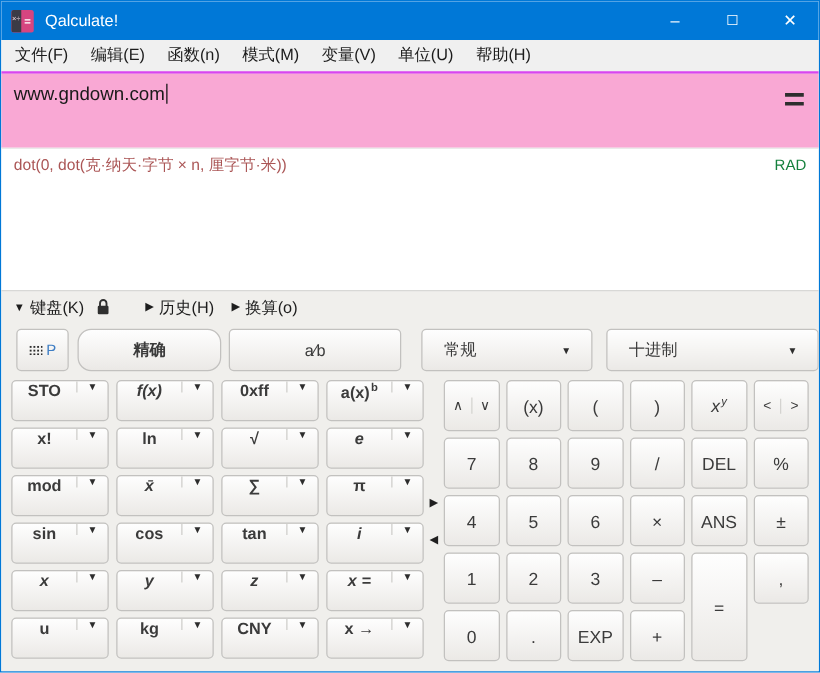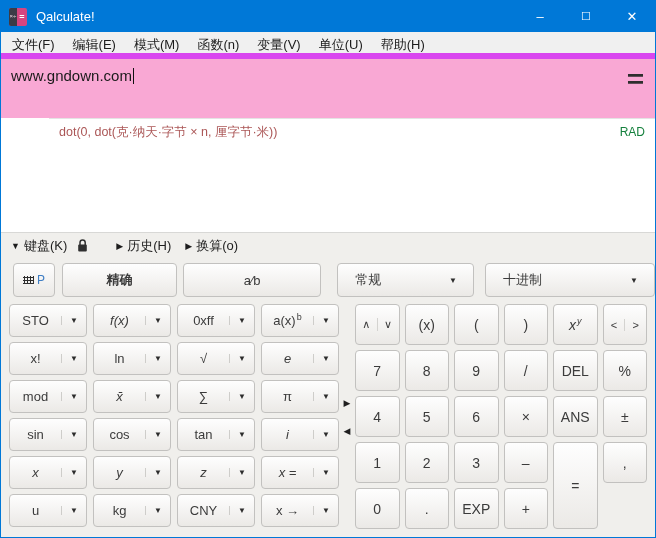--- a/index.html
+++ b/index.html
@@ -19,32 +19,32 @@
                        display:flex; flex-direction:column; align-items:center; justify-content:center; }
   .app-icon .ic-right { flex:1; color:#fff; font-size:9px; font-weight:bold; display:flex;
                         align-items:center; justify-content:center; }
   .title { color:#fff; font-size:13px; margin-left:9px; flex:1; }
   .win-controls { display:flex; height:31px; }
   .win-btn { width:46px; height:31px; color:#fff; display:flex; align-items:center; justify-content:center;
              font-size:13px; cursor:default; }
   .win-btn.max { font-size:11px; }
   .win-btn.close { font-size:13px; }
   
-  .menubar { height:27px; background:#f0f0f0; display:flex; align-items:flex-start; padding-left:2px;
-             flex:0 0 auto; border-bottom:6px solid #d946ef; }
+  .menubar { height:27px; background:#f0f0f0; display:flex; align-items:flex-end; padding-left:2px;
+             flex:0 0 auto; border-bottom:2px solid #d946ef; }
   .menu-item { font-size:13px; color:#1b1b1b; padding:4px 9px; cursor:default; }
   
   .input-area { height:59px; background:#f9a8d4; position:relative; padding:8px 10px; flex:0 0 auto; }
   .expr { font-size:15px; color:#1a1a1a; }
   .caret { display:inline-block; width:1px; height:16px; background:#111; vertical-align:-3px; margin-left:1px; }
   .equals-btn { position:absolute; top:2px; right:12px; font-size:26px; font-weight:900; color:#2e2e2e;
                 transform:scaleX(1.15); cursor:default; line-height:1.4; }
   
   .parse-line { height:27px; border-top:1px solid #e4e4e4; background:#fff; display:flex;
-                align-items:center; justify-content:space-between; padding:0 10px; flex:0 0 auto;margin-left:48px; }
+                align-items:center; justify-content:space-between; padding:0 10px; flex:0 0 auto; }
   .parse { font-size:12.5px; color:#ab5656; }
   .angle { font-size:12px; color:#15803d; }
   
   .history-area { flex:1 1 auto; background:#fff; }
   
   .keypad-section { flex:0 0 auto; background:#f0efec; border-top:1px solid #d8d8d6; }
   .section-header { height:25px; display:flex; align-items:center; padding-left:10px; font-size:13px; color:#1d1d1d; }
   .sec { display:flex; align-items:center; cursor:default; }
   .sec .tri { font-size:9px; margin-right:4px; color:#1d1d1d; }
   .lock { margin-left:10px; margin-right:14px; display:flex; align-items:center; }
@@ -52,31 +52,31 @@
   
   .modebar { height:44px; display:flex; align-items:center; }
   .btn-face { border:1px solid #c2c1bf; border-radius:4px; background:linear-gradient(#fefefe,#ebe9e6);
               color:#3b3b3b; display:flex; align-items:center; justify-content:center; cursor:default; }
   .mb { height:34px; font-size:13px; }
   .dots-btn { width:44px; margin-left:12px; gap:3px; }
   .dots { width:11px; height:8px;
           background-image:radial-gradient(circle,#2e2e2e 1px,transparent 1.1px);
           background-size:3px 3px; background-position:0 0; }
   .p-letter { color:#3f7ec4; font-size:12px; }
-  .mb.exact { width:121px; margin-left:7px; font-weight:bold; }
+  .mb.exact { width:121px; margin-left:7px; font-weight:bold;border-radius:11px; }
   .mb.frac { width:145px; margin-left:6px; }
   .mb.dd { justify-content:space-between; padding:0 16px 0 17px; }
   .mb.dd1 { width:142px; margin-left:16px; }
   .mb.dd2 { width:177px; margin-left:11px; }
   .dd-arrow { font-size:8px; color:#2d2d2d; }
   
   .keypads { display:flex; padding:2px 8px 8px 8px; }
   .left-grid { width:330px; display:grid; grid-template-columns:repeat(4,1fr);
                grid-auto-rows:33px; gap:5px 6px; align-content:start; }
-  .skey { display:flex; align-items:center; padding:0; overflow:hidden; }
+  .skey { display:flex; align-items:flex-start; padding:0; overflow:hidden;font-weight:bold; }
   .skey .klabel { flex:1; display:flex; align-items:center; justify-content:center; font-size:13px; }
   .skey .karrow { width:25px; border-left:1px solid #cecdca; display:flex; align-items:center;
                   justify-content:center; font-size:8px; color:#2d2d2d; }
   .mid-handles { width:16px; display:flex; flex-direction:column; align-items:center;
                  justify-content:center; gap:18px; font-size:9px; color:#1f1f1f; }
   .mid-handles span { cursor:default; }
   .right-grid { flex:1; display:grid; grid-template-columns:repeat(6,1fr);
                 grid-auto-rows:41px; gap:5px; align-content:start; }
   .rkey { font-size:14px; }
   .rkey.tall { grid-row:span 2; }
@@ -97,22 +97,22 @@
   <div class="win-controls">
     <div class="win-btn">–</div>
     <div class="win-btn max">☐</div>
     <div class="win-btn close">✕</div>
   </div>
 </div>
 
 <div class="menubar" id="menubar">
     <div class="menu-item">文件(F)</div>
     <div class="menu-item">编辑(E)</div>
+    <div class="menu-item">函数(n)</div>
     <div class="menu-item">模式(M)</div>
-    <div class="menu-item">函数(n)</div>
     <div class="menu-item">变量(V)</div>
     <div class="menu-item">单位(U)</div>
     <div class="menu-item">帮助(H)</div>
   </div>
 
 <div class="input-area">
   <span class="expr">www.gndown.com</span><span class="caret"></span>
   <div class="equals-btn">=</div>
 </div>
 

